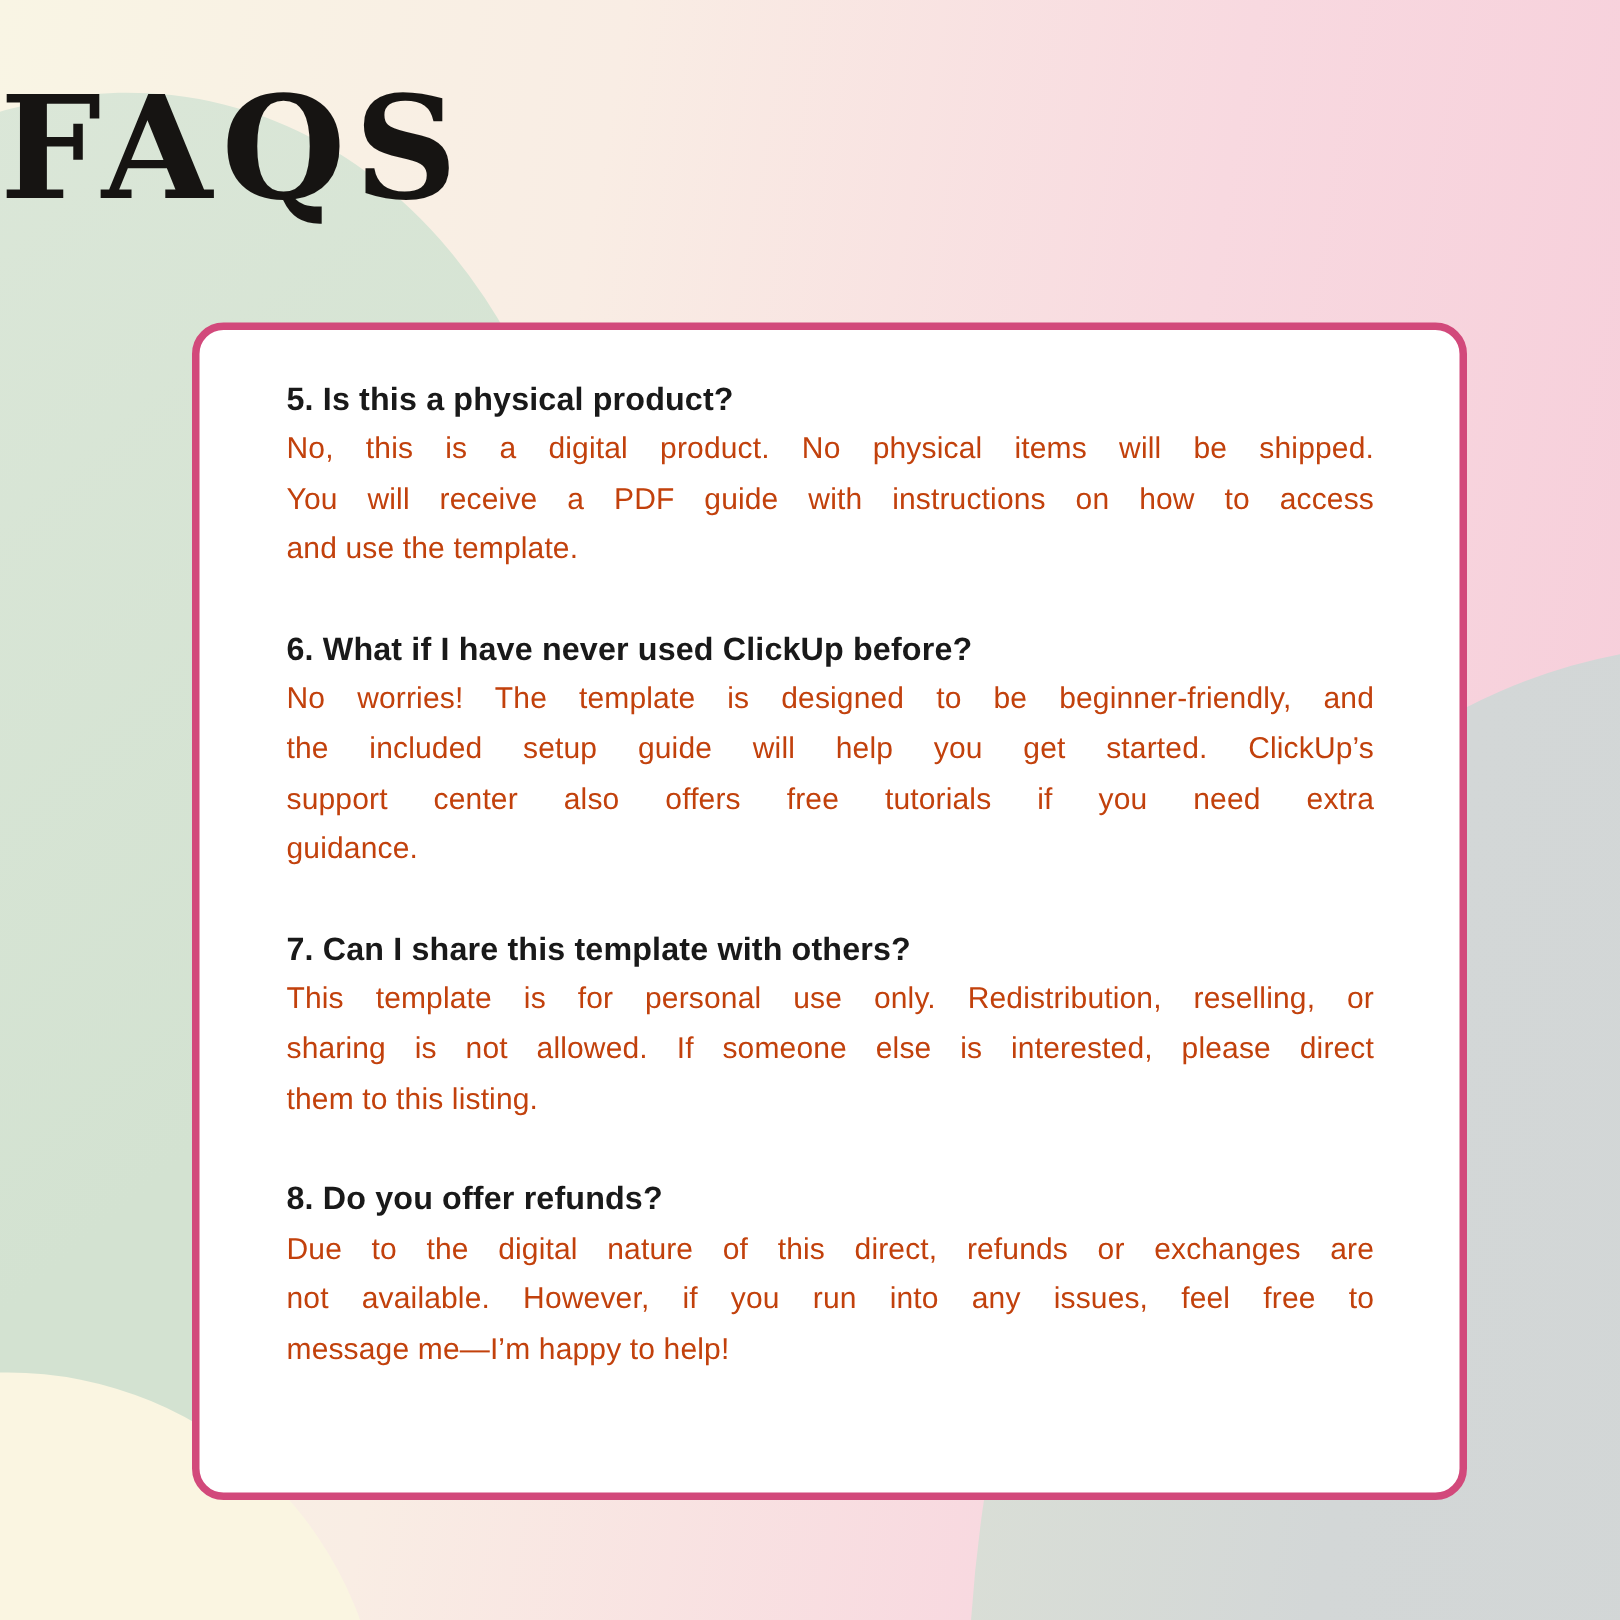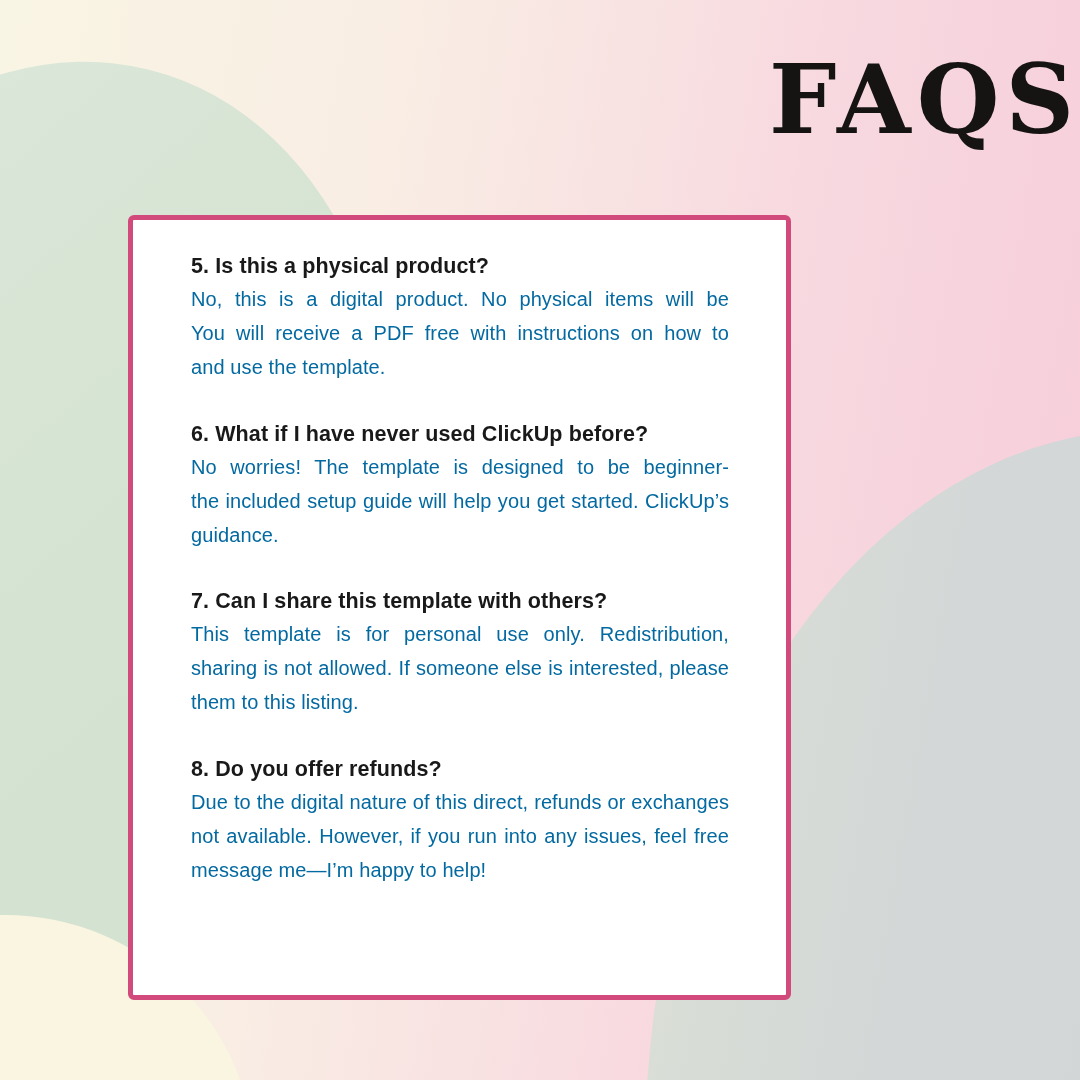--- a/index.html
+++ b/index.html
@@ -39,51 +39,51 @@
     left: -245px; top: 915px;
     width: 500px; height: 500px;
     border-radius: 50%;
     background: #faf5e1;
   }
   
   .title {
     position: absolute; z-index: 5;
     top: 48px; left: 0; width: 100%;
     margin: 0;
-    text-align: right;
+    text-align: left;
     font-family: "DejaVu Serif", "Liberation Serif", serif;
     font-size: 95px;
     font-weight: 600;
     letter-spacing: 6px;
     line-height: 1.1;
     color: #161412;
   }
   
   .card {
     position: absolute; z-index: 6;
     left: 128px; top: 215px;
-    width: 663px; height: 785px;
+    width: 850px; height: 785px;
     box-sizing: border-box;
     background: #ffffff;
     border: 5px solid #404040;
-    border-radius: 6px;
+    border-radius: 21px;
     padding: 30px 57px 0 58px;
   }
   .faq-item { margin-bottom: 33px; }
   .faq-question {
     font-size: 21.5px;
     font-weight: bold;
     line-height: 33.4px;
     color: #191919;
     letter-spacing: 0.1px;
   }
   .ans-line {
     font-size: 20px;
     line-height: 33.4px;
-    color: #0369a1;
+    color: #c2410c;
     text-align: justify;
     text-align-last: justify;
     max-height: 34px;
     overflow: hidden;
     letter-spacing: 0.1px;
   }
   .ans-line.last { text-align: right; text-align-last: left; }
 </style>
 </head>
 <body>
@@ -95,29 +95,30 @@
   <div class="blob-cream"></div>
 
   <h1 class="title" style="color: rgb(22, 20, 18);">FAQS</h1>
 
   <div class="card" style="border-color: rgb(210, 73, 123); background: rgb(255, 255, 255);">
     <div id="faq-list">
         <div class="faq-item">
           <div class="faq-question">5. Is this a physical product?</div>
           <div>
             <div class="ans-line">No, this is a digital product. No physical items will be shipped.</div>
-            <div class="ans-line">You will receive a PDF free with instructions on how to access</div>
+            <div class="ans-line">You will receive a PDF guide with instructions on how to access</div>
             <div class="ans-line last">and use the template.</div>
           </div>
         </div>
         <div class="faq-item">
           <div class="faq-question">6. What if I have never used ClickUp before?</div>
           <div>
             <div class="ans-line">No worries! The template is designed to be beginner-friendly, and</div>
             <div class="ans-line">the included setup guide will help you get started. ClickUp’s</div>
+            <div class="ans-line">support center also offers free tutorials if you need extra</div>
             <div class="ans-line last">guidance.</div>
           </div>
         </div>
         <div class="faq-item">
           <div class="faq-question">7. Can I share this template with others?</div>
           <div>
             <div class="ans-line">This template is for personal use only. Redistribution, reselling, or</div>
             <div class="ans-line">sharing is not allowed. If someone else is interested, please direct</div>
             <div class="ans-line last">them to this listing.</div>
           </div>

